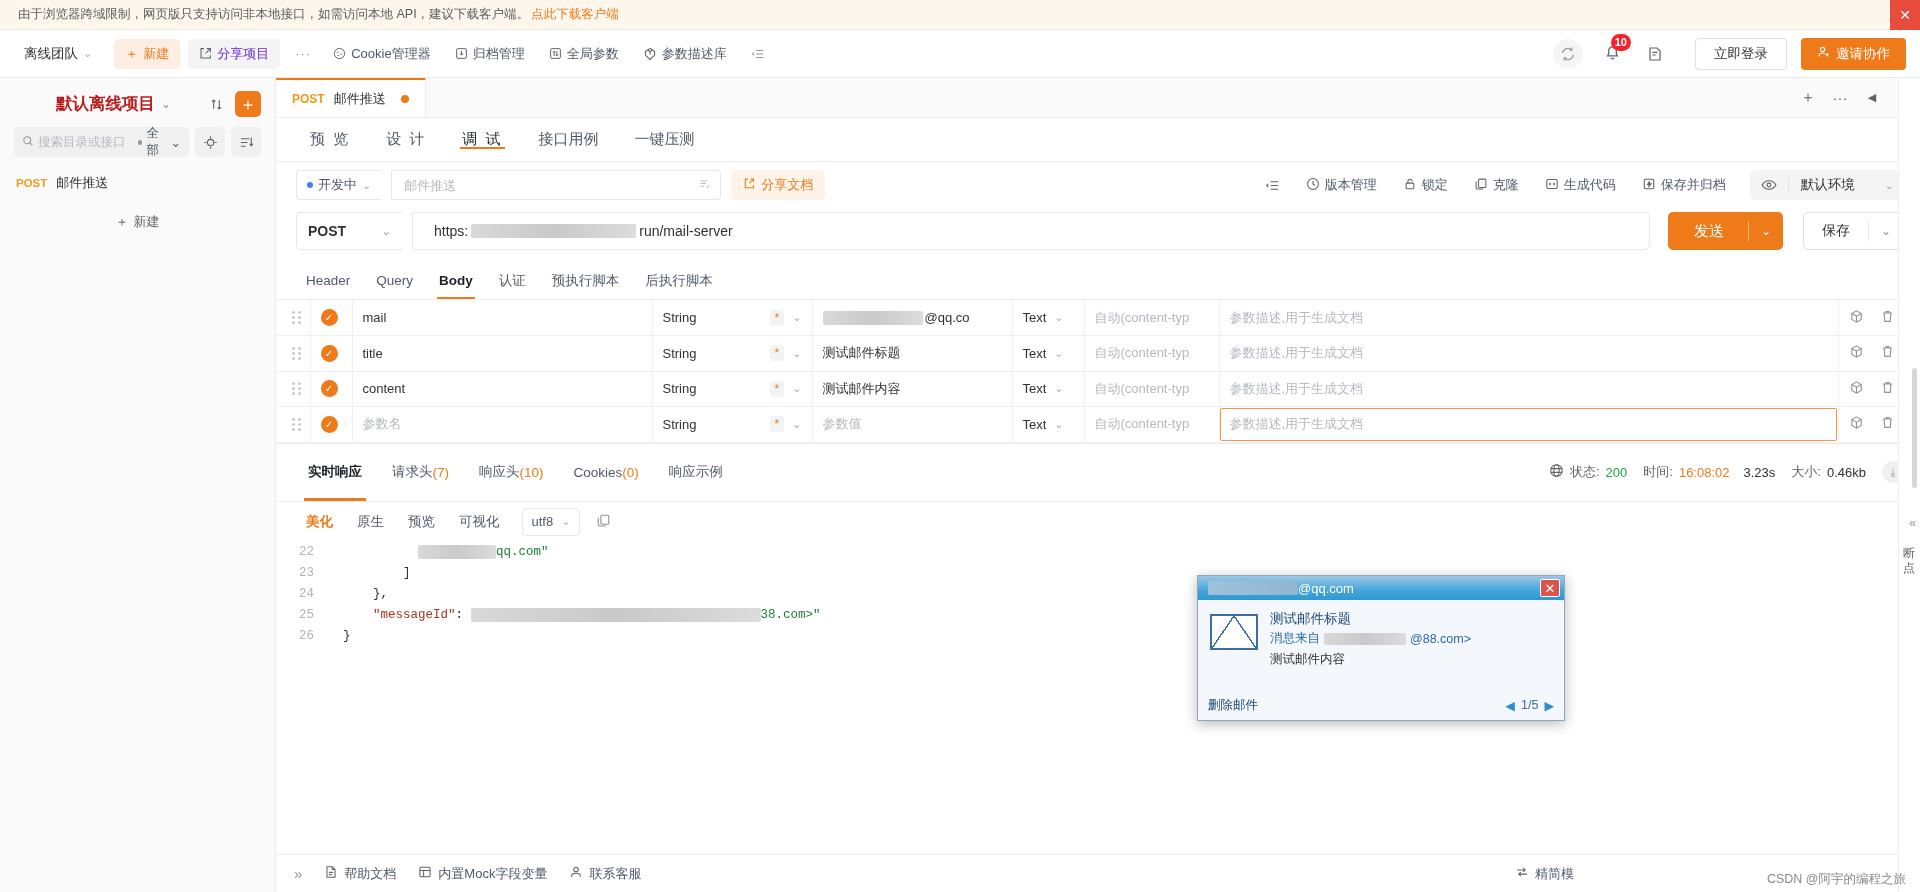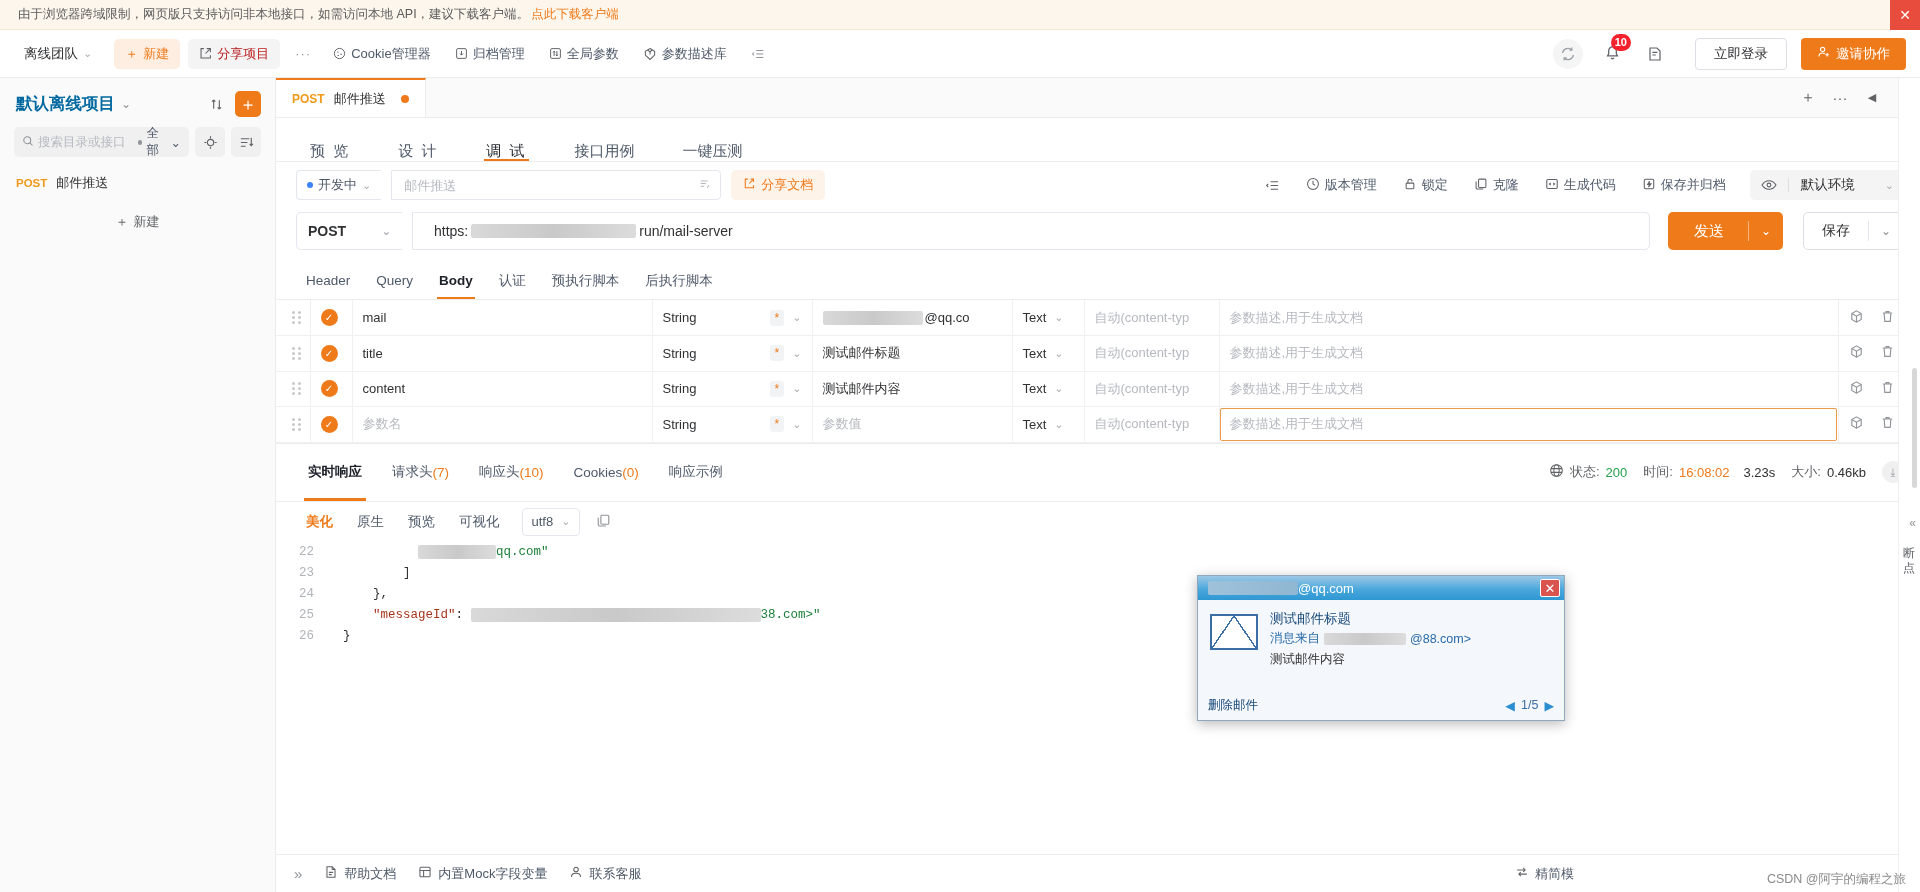--- a/index.html
+++ b/index.html
@@ -28,21 +28,21 @@
   .topbar {
     height: 48px; background: #fff; display: flex; align-items: center;
     padding: 0 14px 0 18px; border-bottom: 1px solid #ececec; gap: 2px;
   }
   .team { display: flex; align-items: center; gap: 5px; font-size: 13.5px; color: #303133; cursor: pointer; padding: 4px 6px; }
   .tb-btn {
     display: flex; align-items: center; gap: 5px; height: 30px; padding: 0 11px;
     border-radius: 5px; font-size: 13px; color: #4e5969; cursor: pointer; white-space: nowrap;
   }
   .tb-new { background: #fdeee1; color: #ef7a1a; font-weight: 500; margin-left: 14px; margin-right: 6px; }
-  .tb-share { background: #f4f4f5; color: #b91c1c; margin-right: 4px; }
+  .tb-share { background: #f4f4f5; color: #6d28d9; margin-right: 4px; }
   .tb-dots { padding: 0 9px; color: #909399; letter-spacing: 1px; }
   .tb-ic { font-size: 13px; display: inline-flex; align-items: center; }
   .spacer { flex: 1; }
   .round-icon {
     width: 30px; height: 30px; border-radius: 50%; background: #f5f5f5;
     display: flex; align-items: center; justify-content: center; cursor: pointer; color: #9aa0a6;
   }
   .bell-wrap { position: relative; width: 34px; height: 30px; display: flex; align-items: center; justify-content: center; cursor: pointer; margin-left: 10px;}
   .badge {
     position: absolute; top: -5px; right: -2px; background: #f5222d; color: #fff;
@@ -60,21 +60,21 @@
     color: #fff; display: flex; align-items: center; gap: 5px; font-size: 13.5px;
     cursor: pointer; margin-left: 12px;
   }
 
   
   .body { flex: 1; display: flex; min-height: 0; }
 
   
   .sidebar { width: 276px; background: #fafafa; border-right: 1px solid #eaeaea; display: flex; flex-direction: column; }
   .side-head { display: flex; align-items: center; padding: 13px 14px 10px 16px; gap: 6px; }
-  .proj-title { font-size: 16.5px; font-weight: 600; color: #0369a1; cursor: pointer; }
+  .proj-title { font-size: 16.5px; font-weight: 600; color: #b91c1c; cursor: pointer; margin-left: 40px; }
   .proj-caret { color: #909399; font-size: 12px; }
   .side-head .spacer { flex: 1; }
   .side-ic { width: 26px; height: 26px; display: flex; align-items: center; justify-content: center; color: #606266; cursor: pointer; }
   .plus-btn {
     width: 26px; height: 26px; background: #ef7a1a; color: #fff; border-radius: 5px;
     display: flex; align-items: center; justify-content: center; font-size: 17px; cursor: pointer;
   }
   .side-search { display: flex; align-items: center; gap: 6px; padding: 0 14px 10px 14px; }
   .search-box {
     flex: 1; height: 30px; background: #f0f0f0; border-radius: 5px; display: flex;
@@ -108,21 +108,21 @@
   .doc-tab {
     display: flex; align-items: center; gap: 9px; padding: 0 16px; background: #fff;
     border-top: 2px solid #ef7a1a; border-right: 1px solid #ececec; font-size: 13px; cursor: pointer;
   }
   .doc-tab .m-post { font-size: 12px; }
   .doc-tab .dirty { width: 8px; height: 8px; border-radius: 50%; background: #ef7a1a; margin-left: 6px; }
   .tabstrip .spacer { flex: 1; background: #fafafa; }
   .ts-ic { width: 32px; display: flex; align-items: center; justify-content: center; color: #606266; cursor: pointer; font-size: 15px; }
 
   
-  .navtabs { height: 44px; display: flex; align-items: flex-end; padding: 0 20px; border-bottom: 1px solid #ececec; gap: 20px; }
+  .navtabs { height: 44px; display: flex; align-items: center; padding: 0 20px; border-bottom: 1px solid #ececec; gap: 8px; }
   .ntab {
     display: flex; align-items: center; padding: 0 14px; font-size: 15px; color: #4e5969;
     cursor: pointer; position: relative; letter-spacing: 2px;
   }
   .ntab.active { color: #1d2129; font-weight: 500; }
   .ntab.active::after {
     content: ""; position: absolute; left: 12px; right: 12px; bottom: 0; height: 2.5px; background: #ef7a1a;
   }
 
   

